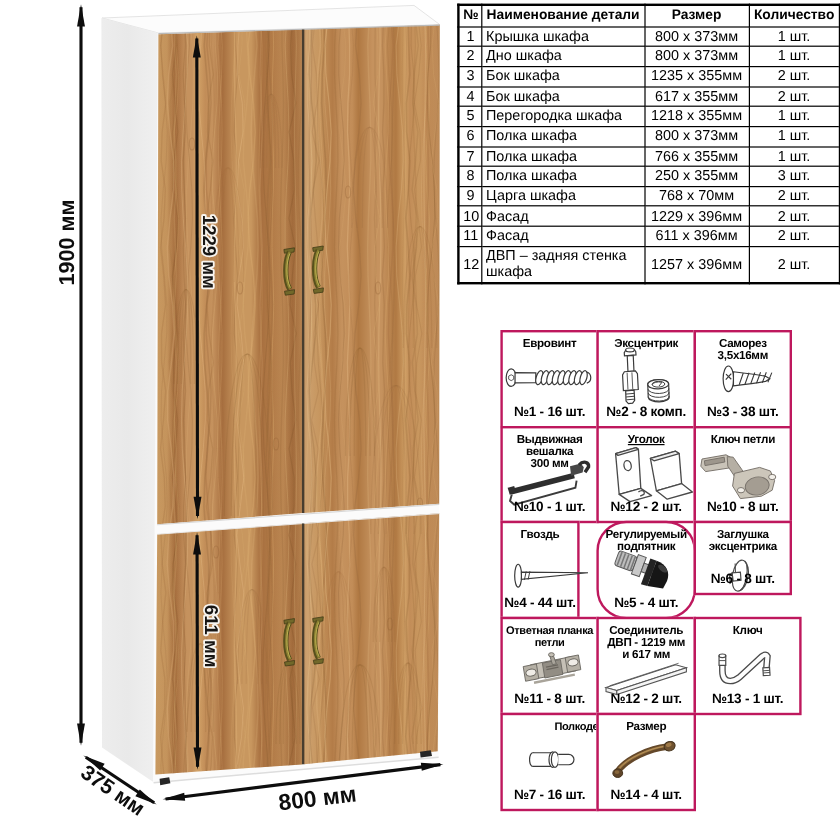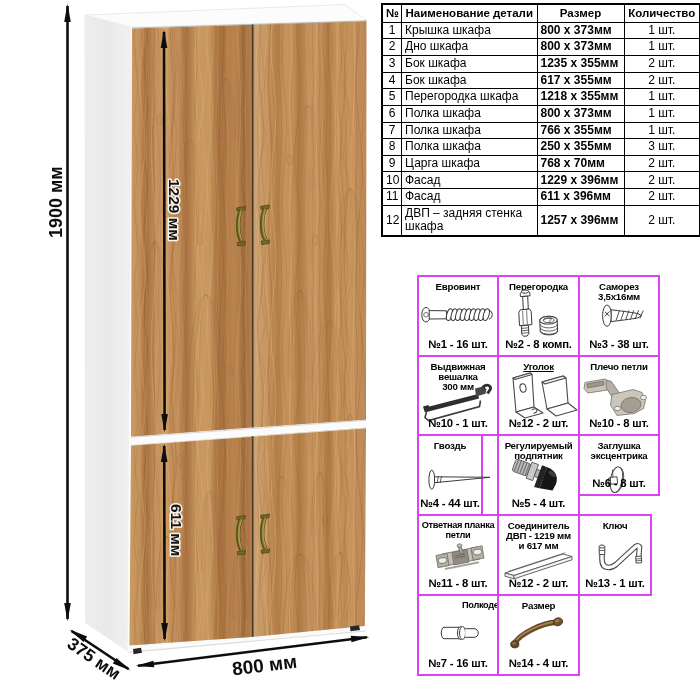--- a/index.html
+++ b/index.html
@@ -2,25 +2,25 @@
 <html><head>
 <meta charset="utf-8">
 <style>
   html,body{margin:0;padding:0;}
   body{width:700px;height:700px;background:#fff;font-family:"Liberation Sans",sans-serif;position:relative;overflow:hidden;}
   #scene{position:absolute;left:0;top:0;}
   table.parts{position:absolute;left:381px;top:3px;width:318px;border-collapse:collapse;table-layout:fixed;border:2px solid #000;}
   table.parts td,table.parts th{border:1.3px solid #000;padding:0 3px;font-size:12px;line-height:1.13;color:#000;overflow:hidden;white-space:nowrap;}
   table.parts th{font-weight:bold;font-size:11.5px;}
   td.num,th.num{text-align:center;padding:0;}
-  td.siz{font-weight:bold;}
+  td.siz{text-align:center;}
   td.qty{text-align:center;}
   td.nam{text-align:left;}
   tr.wrap td.nam{white-space:normal;}
-  .cell{position:absolute;border:2px solid #d946ef;box-sizing:border-box;background:#fff;text-align:center;}
+  .cell{position:absolute;border:2px solid #be185d;box-sizing:border-box;background:#fff;text-align:center;}
   .cell .t{font-weight:bold;font-size:9.7px;line-height:1.04;margin-top:5px;color:#000;letter-spacing:-0.25px;}
   .cell .ts{font-weight:bold;font-size:9.2px;line-height:1.06;margin-top:5px;color:#000;letter-spacing:-0.3px;}
   .cell .c{font-weight:bold;font-size:11.3px;color:#000;position:absolute;left:0;right:0;bottom:5px;letter-spacing:-0.2px;}
   .cell svg{position:absolute;left:0;top:0;}
 </style>
 </head>
 <body>
 
 <svg id="scene" width="420" height="700" viewBox="0 0 420 700">
   <defs>
@@ -405,21 +405,21 @@
       <ellipse cx="58.1" cy="37.7" rx="2.7" ry="6" transform="rotate(16 58.1 37.7)"></ellipse>
       <ellipse cx="62.7" cy="37.7" rx="2.7" ry="6" transform="rotate(16 62.7 37.7)"></ellipse>
       <ellipse cx="67.3" cy="37.7" rx="2.7" ry="6" transform="rotate(16 67.3 37.7)"></ellipse>
       <path d="M69.8,33 a4.8,4.8 0 0 1 3.5,4.6 a4.8,4.8 0 0 1 -3.3,4.7" fill="none"></path>
     </g>
   </svg>
   <div class="c">№1 - 16 шт.</div>
 </div>
 
 <div class="cell" style="left:497px;top:275px;width:83px;height:82px;">
-  <div class="t">Перегородка</div>
+  <div class="t">Эксцентрик</div>
 
   <svg width="79" height="78" viewBox="0 0 79 78">
     <g stroke="#3a3a3a" stroke-width="1" fill="#fff">
       <path d="M22.5,14.8 l7,-0.6 1.3,1.8 0.2,2.8 -9.6,0.8 -0.2,-2.8 z"></path>
       <ellipse cx="26" cy="14.6" rx="3.6" ry="1.6"></ellipse>
       <path d="M23.7,19.6 l5,-0.4 0.6,13 -5,0.4 z"></path>
       <path d="M21.3,32.8 l9.2,-0.8 1.7,2.4 0.7,13.2 -12.4,1 -0.7,-13.2 z"></path>
       <path d="M22.4,48.8 l7,-0.6 0.5,8.4 -1.7,2.4 -3.5,0.3 -2,-2.1 z"></path>
       <path d="M22.6,51.4 l7,-0.6 m-6.8,3 l7,-0.6 m-6.8,3 l6.9,-0.6" fill="none" stroke-width="0.8"></path>
       <path d="M23.6,33.6 l0.7,14 m3.3,-14.3 l0.7,14" fill="none" stroke-width="0.7"></path>
@@ -476,21 +476,21 @@
     <g stroke="#4a4a4a" stroke-width="1.1" fill="#fff" stroke-linejoin="round">
       <path d="M43,25 L64,19 L67,21 L69,46 L48,52 Z"></path>
       <path d="M43,25 L64,19 L67,21 L46,27 Z" fill="#ededed"></path>
       <path d="M48,52 L69,46 L78,53 L57,59 Z"></path>
     </g>
   </svg>
   <div class="c">№12 - 2 шт.</div>
 </div>
 
 <div class="cell" style="left:578px;top:355px;width:82px;height:81px;">
-  <div class="t">Плечо петли</div>
+  <div class="t">Ключ петли</div>
 
   <svg width="78" height="77" viewBox="0 0 78 77">
     <g stroke="#77716a" stroke-width="0.8">
       <path d="M5,25.5 l20,-3.5 3.5,2 1,5.5 -2,3.5 -19.5,3 -4,-4.5 z" fill="#c9c3b8"></path>
       <path d="M7,27 l16.5,-3 0.5,4 -16.5,3 z" fill="#9d968c"></path>
       <path d="M26,23.5 l5,0.5 7,10 3.5,5.5 -7,4 -8,-12 z" fill="#b5afa4"></path>
       <path d="M32,37.5 l21,-5 9,3 3.5,8 -2,8 -9,5 -17.5,2 -6.5,-10.5 z" fill="#ccc6ba"></path>
       <ellipse cx="51" cy="48" rx="10" ry="7.5" fill="#a49d92" transform="rotate(-10 51 48)"></ellipse>
       <ellipse cx="37.5" cy="51.5" rx="3" ry="2.2" fill="#f2efe9"></ellipse>
       <ellipse cx="63.5" cy="40.5" rx="3" ry="2.2" fill="#f2efe9"></ellipse>
@@ -505,21 +505,21 @@
   <svg width="78" height="78" viewBox="0 0 78 78">
     <g stroke="#3a3a3a" stroke-width="1" fill="#fff">
       <ellipse cx="12.8" cy="43.7" rx="2.9" ry="9.5"></ellipse>
       <path d="M15.5,40.8 L71,41.3 L15.5,46.7 Z"></path>
       <path d="M19.5,40.2 l-1.5,7 m4.6,-7.2 l-1.5,7" fill="none" stroke-width="0.8"></path>
     </g>
   </svg>
   <div class="c">№4 - 44 шт.</div>
 </div>
 
-<div class="cell" style="left:497px;top:434px;width:83px;height:82px;">
+<div class="cell" style="left:497px;top:434px;width:83px;height:82px;border-radius:25px;">
   <div class="t">Регулируемый<br>подпятник</div>
 
   <svg width="79" height="78" viewBox="0 0 79 78">
     <g transform="rotate(20 35 44) translate(1,-2)">
       <rect x="10" y="32" width="16" height="13" rx="2.5" fill="#bdbdbd" stroke="#555" stroke-width="0.8"></rect>
       <path d="M12.5,32.5 l0,12 m3,-12 l0,12 m3,-12 l0,12 m3,-12 l0,12 m2.7,-12 l0,12" stroke="#787878" stroke-width="1.3"></path>
       <path d="M26,30 l7,0 0,17 -7,0 z" fill="#c9c9c9" stroke="#555" stroke-width="0.8"></path>
       <path d="M33,35 l9,0 0,7.5 -9,0 z" fill="#b3b3b3" stroke="#555" stroke-width="0.8"></path>
       <path d="M42,29.5 c9,0 14,5 14,13 l-1,7 -13,2.5 z" fill="#161616"></path>
       <path d="M42,29.5 l0,22.5 -5.5,0.5 0,-23 z" fill="#232323"></path>
@@ -573,21 +573,21 @@
     <g stroke="#555" stroke-width="0.9" fill="#fdfdfd">
       <path d="M6,57 L64,38 L73,40.5 L15,59.5 Z"></path>
       <path d="M6,57 L6,60.3 L15,62.8 L15,59.5 Z" fill="#ededed"></path>
       <path d="M15,59.5 L73,40.5 L73,43.8 L15,62.8 Z" fill="#f4f4f4"></path>
       <path d="M9,55.5 L66.5,36.7" fill="none" stroke-width="0.7"></path>
     </g>
   </svg>
   <div class="c">№12 - 2 шт.</div>
 </div>
 
-<div class="cell" style="left:578px;top:514px;width:74px;height:82px;">
+<div class="cell" style="left:578px;top:514px;width:90px;height:82px;">
   <div class="t">Ключ</div>
 
   <svg width="78" height="78" viewBox="0 0 78 78">
     <path d="M22,31.5 L22,43 Q22,51.5 28.5,51.5 Q32.5,51.5 36,48.5 L55,31 Q58,28.5 59.5,31 L58.5,43" fill="none" stroke="#4a4a4a" stroke-width="5.6"></path>
     <path d="M22,31.5 L22,43 Q22,51.5 28.5,51.5 Q32.5,51.5 36,48.5 L55,31 Q58,28.5 59.5,31 L58.5,43" fill="none" stroke="#fdfdfd" stroke-width="3.4"></path>
     <g stroke="#4a4a4a" stroke-width="1" fill="#fff">
       <path d="M19.2,30.5 l5.6,0 0,8 -5.6,0 z"></path>
       <ellipse cx="22" cy="30.5" rx="2.8" ry="1.5"></ellipse>
       <path d="M19.2,34.5 l5.6,0" stroke-width="0.8"></path>
       <path d="M55.7,40.5 l5.6,-0.4 0.4,6.6 -5.6,0.4 z"></path>

